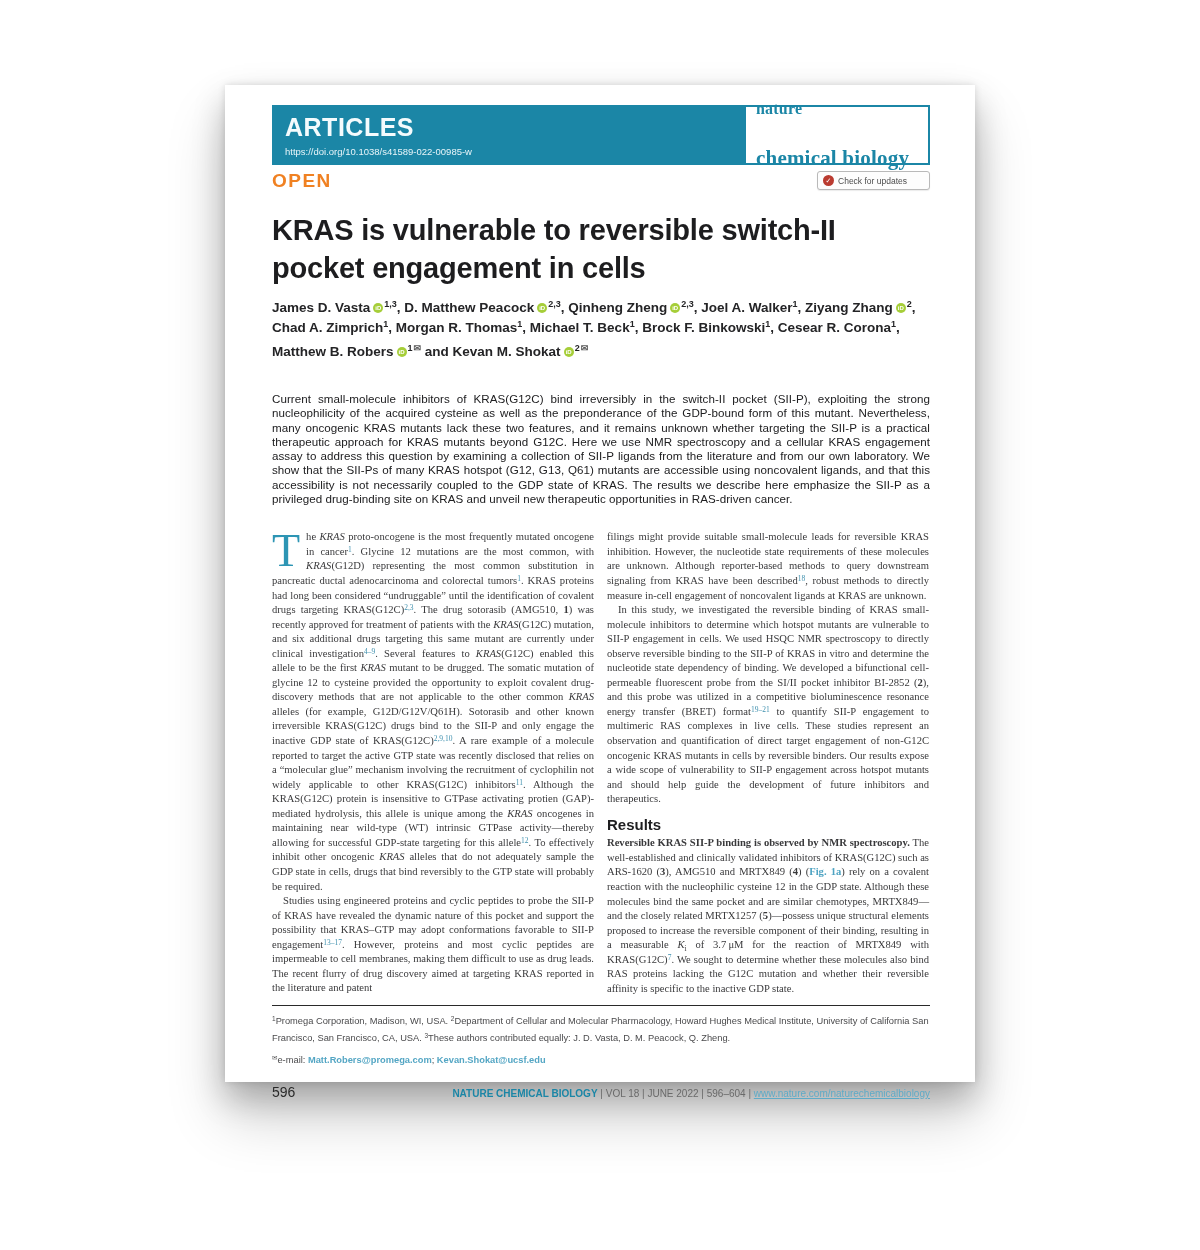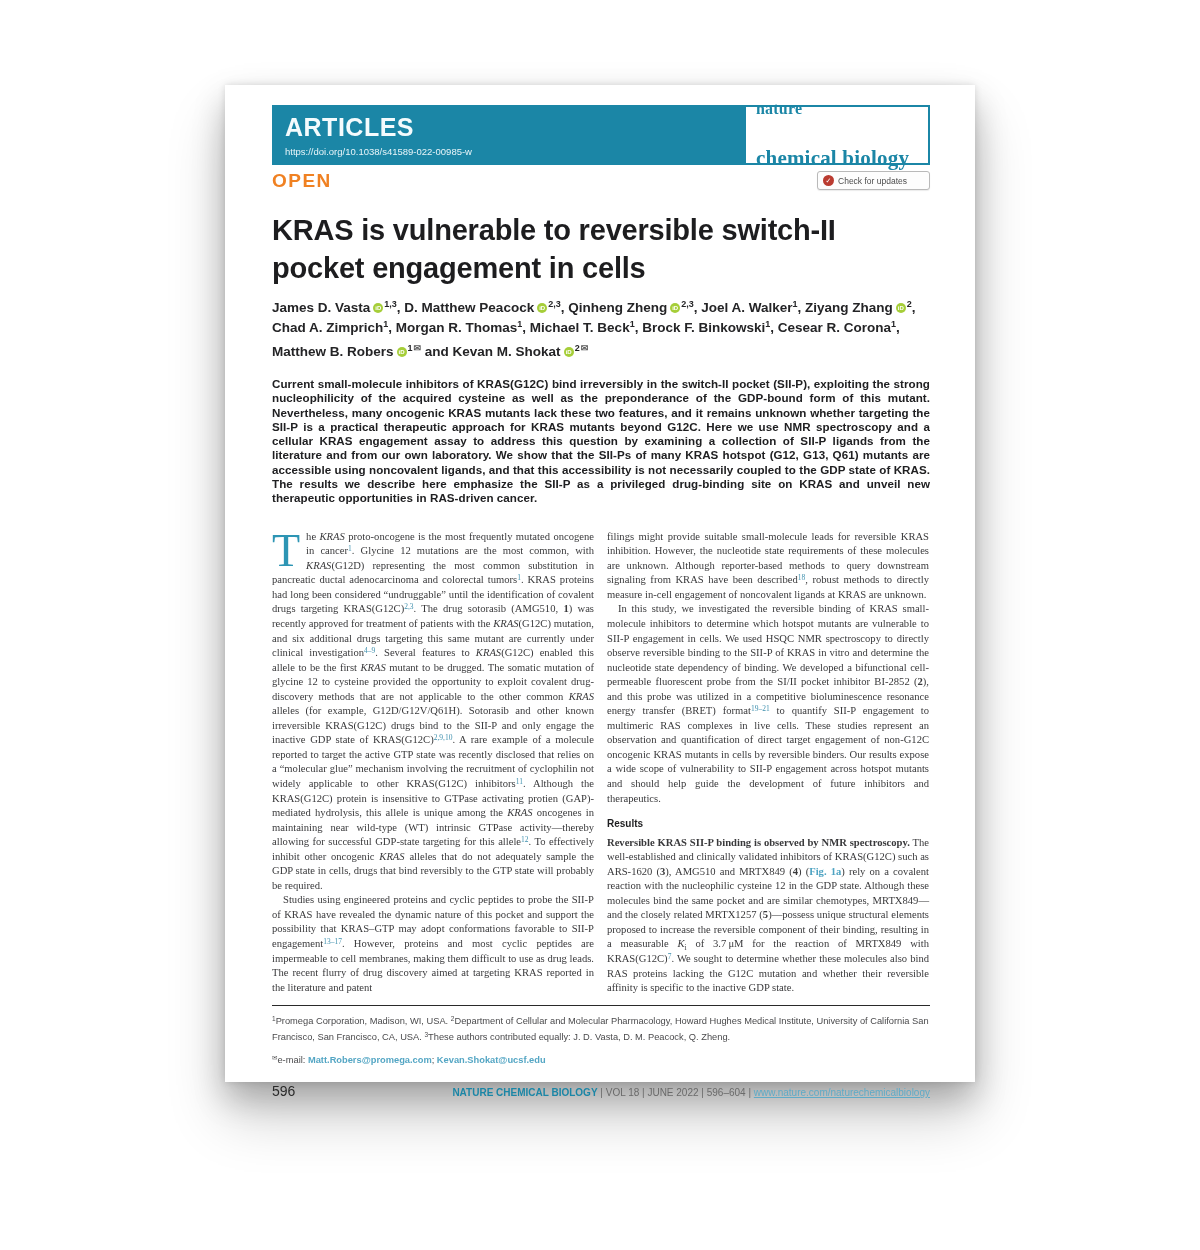--- a/index.html
+++ b/index.html
@@ -53,37 +53,37 @@
   .orcid {
     display: inline-block; width: 10px; height: 10px; border-radius: 50%;
     background: #a6ce39; color: #fff; font-size: 6px; line-height: 10px; text-align: center;
     vertical-align: 2px; margin: 0 1px 0 3px; font-weight: bold;
   }
   .authors sup { font-size: 9px; vertical-align: 5px; line-height: 0; }
   .env { font-size: 9px; vertical-align: 5px; color: #5a5a5a; margin-left: 1px; }
 
   
   .abstract {
-    margin-top: 15px; font-size: 11.6px; font-weight: bold; color: #202022;
+    margin-top: 30px; font-size: 11.6px; font-weight: normal; color: #202022;
     line-height: 14.3px; text-align: justify; letter-spacing: 0.05px;
   }
 
   
   .columns { display: flex; gap: 13px; margin-top: 24px; }
   .col { width: 322px; font-family: "Liberation Serif", serif; font-size: 10.6px; color: #39393b; line-height: 14.55px; text-align: justify; }
   .col p { margin: 0; }
   .col p.indent { text-indent: 11px; }
   .col sup { font-size: 7.5px; color: #3f90ae; line-height: 0; vertical-align: 3px; }
   .col sub { font-size: 7.5px; line-height: 0; }
   .link { color: #4ea3c2; font-weight: bold; }
   .dropcap {
     float: left; font-family: "Liberation Serif", serif; color: #2d95b4;
     font-size: 46px; line-height: 38px; padding: 2px 6px 0 0; font-weight: normal;
   }
-  .results-head { font-family: "Liberation Sans", sans-serif; font-size: 10px; font-weight: bold; color: #1e1e20; margin: 11px 0 4px 0; text-align: left; }
+  .results-head { font-family: "Liberation Sans", sans-serif; font-size: 15px; font-weight: bold; color: #1e1e20; margin: 11px 0 4px 0; text-align: left; }
 
   
   .rule { border-top: 1.3px solid #2a2a2a; margin-top: 9px; }
   .footnote { margin-top: 6px; font-size: 9.3px; color: #4a4a4c; line-height: 14.5px; }
   .footnote sup { font-size: 6.5px; vertical-align: 3px; }
   .footnote .link { color: #54a6c4; }
   .footer-row { display: flex; justify-content: space-between; align-items: baseline; margin-top: 16px; }
   .page-num { font-size: 14px; font-weight: normal; color: #2a2a2a; }
   .journal-line { font-size: 10px; color: #6a6a6a; }
   .journal-line .jname { color: #1b86a6; font-weight: bold; }

